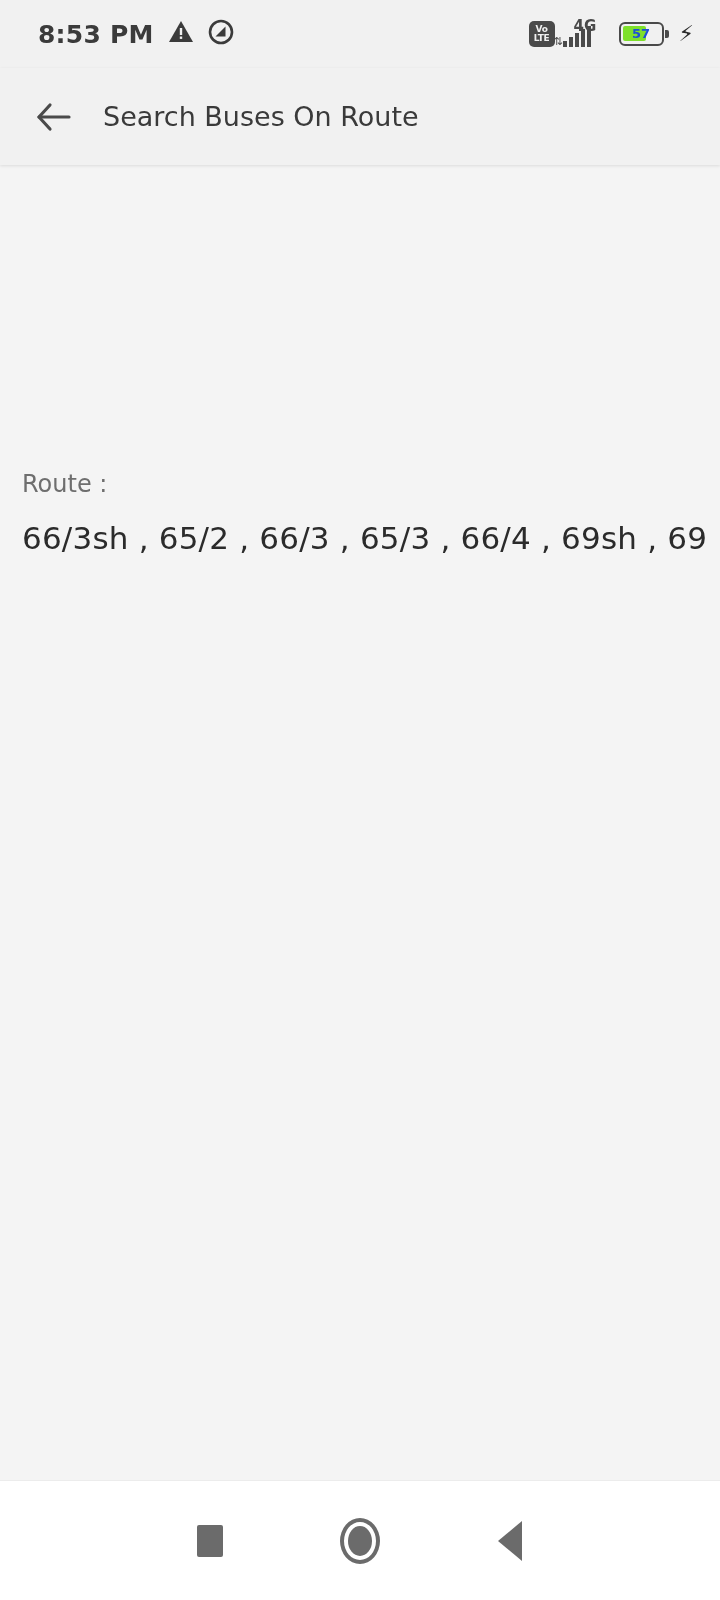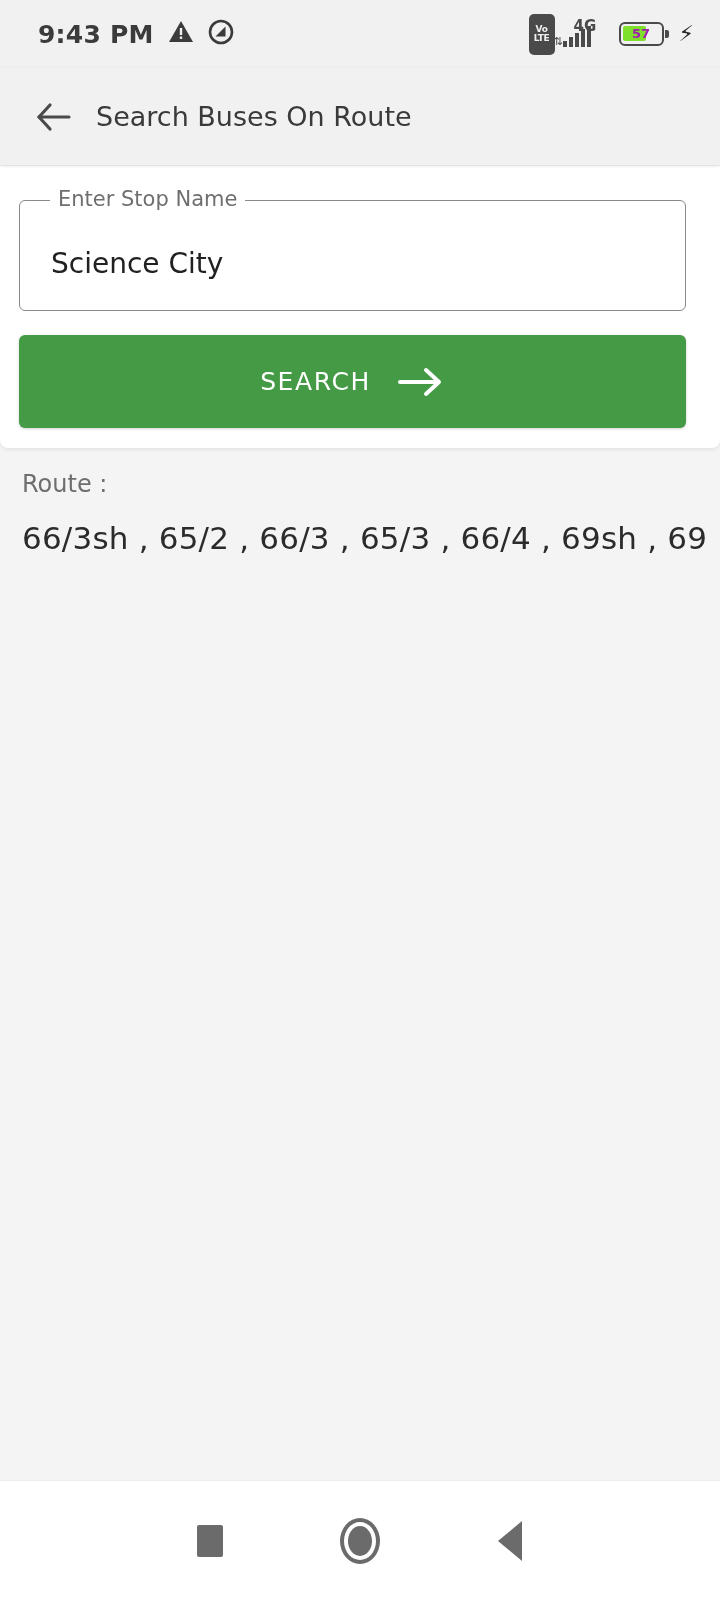--- a/index.html
+++ b/index.html
@@ -34,21 +34,21 @@
     letter-spacing:0.2px;
   }
   .warn-icon { display:block; }
   .dnd-icon { display:block; }
 
   .sb-right {
     position:absolute; right:26px; top:0; height:68px;
     display:flex; align-items:center; gap:8px;
   }
   .volte {
-    width:26px; height:41px; border-radius:5px;
+    width:26px; height:26px; border-radius:5px;
     background:#4a4a4a; color:#f1f1f1;
     display:flex; flex-direction:column;
     align-items:center; justify-content:center;
     line-height:1;
   }
   .volte span { font-size:9px; font-weight:bold; letter-spacing:-0.3px; }
 
   .sig-wrap { position:relative; width:48px; height:34px; }
   .sig-label {
     position:absolute; top:0px; left:11px;
@@ -75,21 +75,21 @@
     width:45px; height:24px;
     border:2.5px solid #4a4a4a; border-radius:6px;
     overflow:hidden;
   }
   .batt-fill {
     position:absolute; left:2px; top:2px;
     height:15px; background:#7ee02b; border-radius:2px;
   }
   .batt-pct {
     position:absolute; left:0; top:1px; width:41px;
-    text-align:center; font-size:13px; font-weight:bold; color:#a21caf;
+    text-align:center; font-size:13px; font-weight:bold; color:#1d4ed8;
     line-height:17px;
   }
   .batt-tip {
     position:absolute; right:0px; top:9px;
     width:4px; height:8px; background:#4a4a4a; border-radius:0 2px 2px 0;
   }
   .bolt { font-size:22px; color:#2a2a2a; line-height:1; margin-left:2px; }
 
   
   .appbar {
@@ -99,21 +99,21 @@
     display:flex; align-items:center;
     box-shadow:0 1px 3px rgba(0,0,0,0.10);
     z-index:5;
   }
   .back-btn {
     width:52px; height:52px; margin-left:28px;
     display:flex; align-items:center; justify-content:center;
     cursor:pointer;
   }
   .appbar-title {
-    font-size:27px; color:#3a3a3a; margin-left:16px;
+    font-size:27px; color:#3a3a3a; margin-left:23px;
     font-weight:normal;
   }
 
   
   .search-card {
     position:absolute; top:166px; left:0;
     width:720px; height:282px;
     background:#ffffff;
     border-bottom-left-radius:8px;
     border-bottom-right-radius:8px;
@@ -208,21 +208,21 @@
     border-right:24px solid #6b6b6b;
   }
 </style>
 </head>
 <body>
 
 <div id="screen">
 
   <div class="statusbar">
     <div class="sb-left">
-      <div class="sb-clock">9:43 PM</div>
+      <div class="sb-clock">8:53 PM</div>
       <span class="warn-icon">
         <svg width="26" height="24" viewBox="0 0 26 24">
           <path d="M13 1 L25 22 L1 22 Z" fill="#3b3b3b"></path>
           <rect x="11.8" y="8" width="2.4" height="7" fill="#f1f1f1"></rect>
           <rect x="11.8" y="16.5" width="2.4" height="2.4" fill="#f1f1f1"></rect>
         </svg>
       </span>
       <span class="dnd-icon">
         <svg width="26" height="26" viewBox="0 0 26 26">
           <circle cx="13" cy="13" r="11" fill="none" stroke="#3b3b3b" stroke-width="2.6"></circle>
@@ -264,35 +264,20 @@
   <div class="appbar">
     <div class="back-btn">
       <svg width="36" height="30" viewBox="0 0 36 30">
         <path d="M14 3 L3 15 L14 27" fill="none" stroke="#4a4a4a" stroke-width="3.2" stroke-linecap="round" stroke-linejoin="round"></path>
         <line x1="3" y1="15" x2="33" y2="15" stroke="#4a4a4a" stroke-width="3.2" stroke-linecap="round"></line>
       </svg>
     </div>
     <div class="appbar-title">Search Buses On Route</div>
   </div>
 
-  <div class="search-card">
-
-    <div class="textfield">
-      <div class="tf-label">Enter Stop Name</div>
-      <input class="tf-value" type="text" value="Science City" style="">
-    </div>
-
-    <button class="search-btn">
-      <span class="search-btn-label">SEARCH</span>
-      <svg width="48" height="34" viewBox="0 0 48 34">
-        <line x1="3" y1="17" x2="41" y2="17" stroke="#ffffff" stroke-width="4" stroke-linecap="round"></line>
-        <path d="M29 5 L42 17 L29 29" fill="none" stroke="#ffffff" stroke-width="4" stroke-linecap="round" stroke-linejoin="round"></path>
-      </svg>
-    </button>
-  </div>
 
   <div class="results">
     <div class="results-label">Route :</div>
     <div class="bus-list">66/3sh ,  65/2 ,  66/3 ,  65/3 ,  66/4 ,  69sh ,  69</div>
   </div>
 
   <div class="navbar">
     <div class="nav-btn">
       <div class="nav-square"></div>
     </div>

